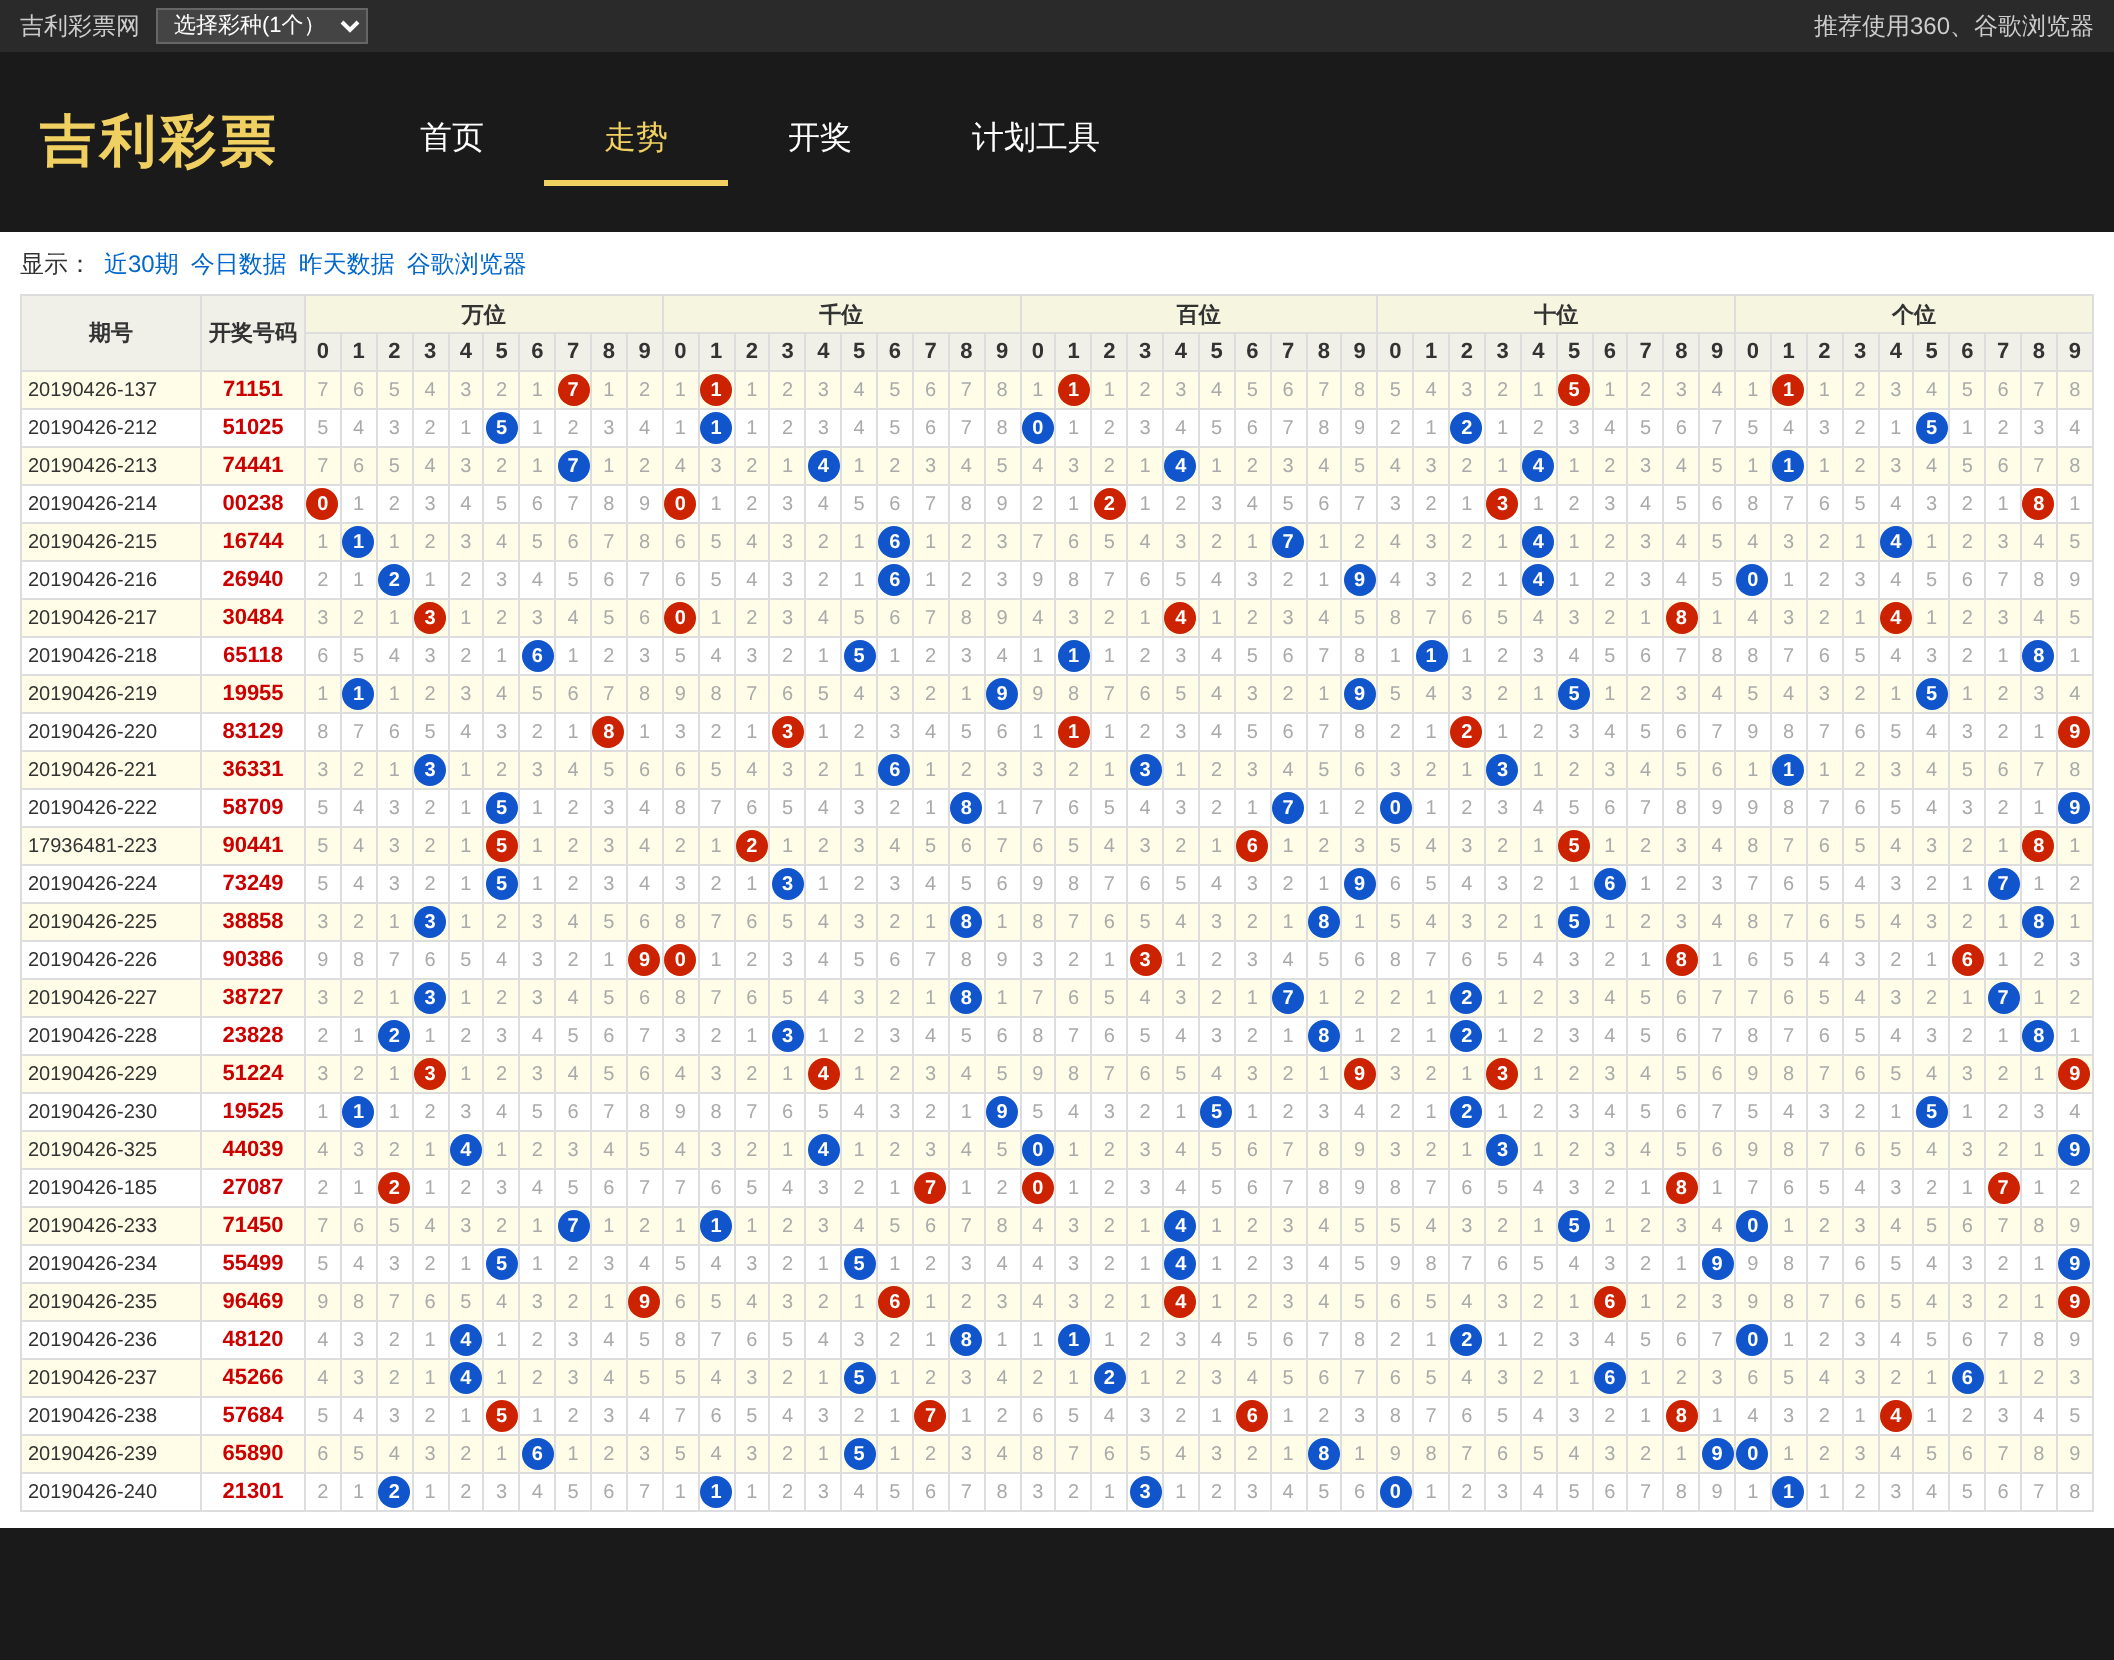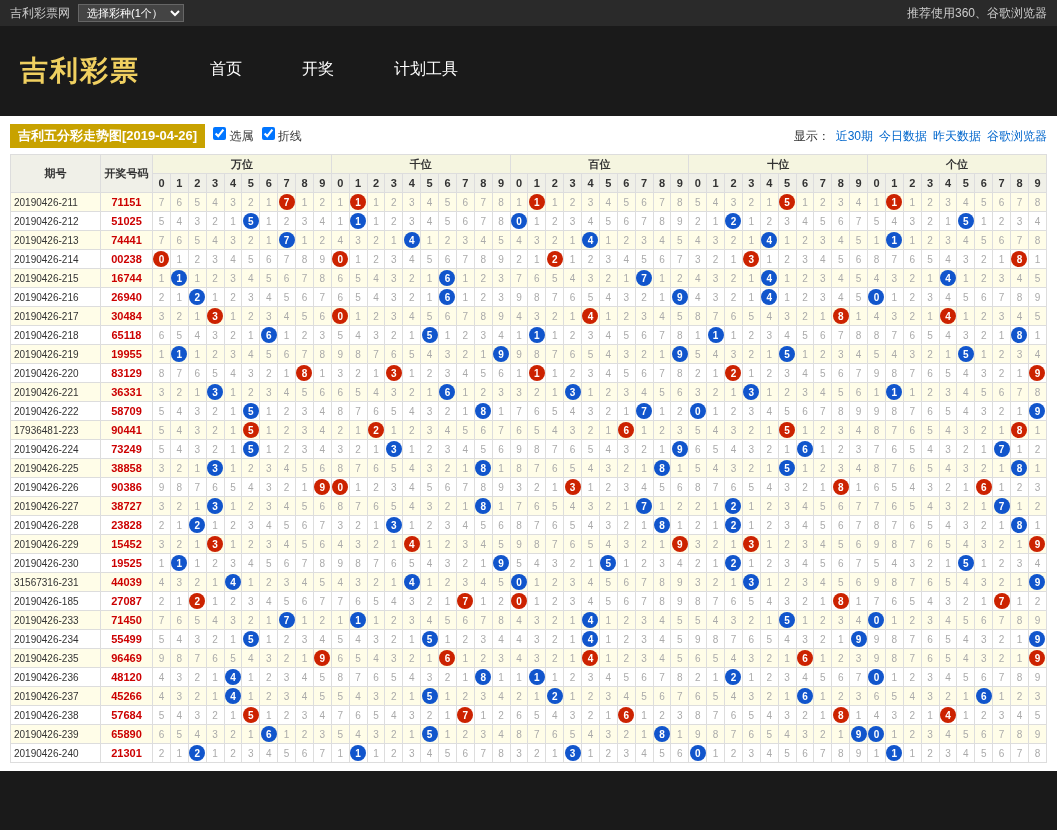--- a/index.html
+++ b/index.html
@@ -128,36 +128,28 @@
   </div>
   <div>推荐使用360、谷歌浏览器</div>
 </div>
 
 <div id="header">
   <div id="logo">
     <span>吉利彩票</span>
   </div>
   <nav id="nav">
     <a class="nav-item">首页</a>
+    <a class="nav-item active">走势</a>
     <a class="nav-item">开奖</a>
     <a class="nav-item">计划工具</a>
   </nav>
 </div>
 
 <div id="content">
   <div id="title-bar">
-    <div style="display:flex;align-items:center;gap:8px;">
-      <span id="chart-title">吉利五分彩走势图[2019-04-26]</span>
-      <label>
-        <input type="checkbox" checked="" style=""> <span>选属</span>
-      </label>
-      <label>
-        <input type="checkbox" checked="" style=""> <span>折线</span>
-      </label>
-    </div>
     <div class="right-controls">
       <span>显示：</span>
       <a href="#">近30期</a>
       <a href="#">今日数据</a>
       <a href="#">昨天数据</a>
       <a href="#">谷歌浏览器</a>
     </div>
   </div>
 
   <div style="overflow-x:auto;">
@@ -220,21 +212,21 @@
             <th class="col-digit">4</th>
             <th class="col-digit">5</th>
             <th class="col-digit">6</th>
             <th class="col-digit">7</th>
             <th class="col-digit">8</th>
             <th class="col-digit">9</th>
           </tr>
       </thead>
       <tbody id="table-body">
       <tr class="row-odd">
-            <td style="font-size: 10px; text-align: left; padding-left: 3px;">20190426-211</td>
+            <td style="font-size: 10px; text-align: left; padding-left: 3px;">20190426-137</td>
             <td class="kajiang-cell">71151</td>
             <td style="color: rgb(170, 170, 170); font-size: 10px;">7</td>
             <td style="color: rgb(170, 170, 170); font-size: 10px;">6</td>
             <td style="color: rgb(170, 170, 170); font-size: 10px;">5</td>
             <td style="color: rgb(170, 170, 170); font-size: 10px;">4</td>
             <td style="color: rgb(170, 170, 170); font-size: 10px;">3</td>
             <td style="color: rgb(170, 170, 170); font-size: 10px;">2</td>
             <td style="color: rgb(170, 170, 170); font-size: 10px;">1</td>
             <td><span class="dot dot-red">7</span></td>
             <td style="color: rgb(170, 170, 170); font-size: 10px;">1</td>
@@ -1193,21 +1185,21 @@
             <td style="color: rgb(170, 170, 170); font-size: 10px;">5</td>
             <td style="color: rgb(170, 170, 170); font-size: 10px;">4</td>
             <td style="color: rgb(170, 170, 170); font-size: 10px;">3</td>
             <td style="color: rgb(170, 170, 170); font-size: 10px;">2</td>
             <td style="color: rgb(170, 170, 170); font-size: 10px;">1</td>
             <td><span class="dot">8</span></td>
             <td style="color: rgb(170, 170, 170); font-size: 10px;">1</td>
           </tr>
           <tr class="row-odd">
             <td style="font-size: 10px; text-align: left; padding-left: 3px;">20190426-229</td>
-            <td class="kajiang-cell">15452</td>
+            <td class="kajiang-cell">51224</td>
             <td style="color: rgb(170, 170, 170); font-size: 10px;">3</td>
             <td style="color: rgb(170, 170, 170); font-size: 10px;">2</td>
             <td style="color: rgb(170, 170, 170); font-size: 10px;">1</td>
             <td><span class="dot dot-red">3</span></td>
             <td style="color: rgb(170, 170, 170); font-size: 10px;">1</td>
             <td style="color: rgb(170, 170, 170); font-size: 10px;">2</td>
             <td style="color: rgb(170, 170, 170); font-size: 10px;">3</td>
             <td style="color: rgb(170, 170, 170); font-size: 10px;">4</td>
             <td style="color: rgb(170, 170, 170); font-size: 10px;">5</td>
             <td style="color: rgb(170, 170, 170); font-size: 10px;">6</td>
@@ -1300,21 +1292,21 @@
             <td style="color: rgb(170, 170, 170); font-size: 10px;">3</td>
             <td style="color: rgb(170, 170, 170); font-size: 10px;">2</td>
             <td style="color: rgb(170, 170, 170); font-size: 10px;">1</td>
             <td><span class="dot">5</span></td>
             <td style="color: rgb(170, 170, 170); font-size: 10px;">1</td>
             <td style="color: rgb(170, 170, 170); font-size: 10px;">2</td>
             <td style="color: rgb(170, 170, 170); font-size: 10px;">3</td>
             <td style="color: rgb(170, 170, 170); font-size: 10px;">4</td>
           </tr>
           <tr class="row-odd">
-            <td style="font-size: 10px; text-align: left; padding-left: 3px;">31567316-231</td>
+            <td style="font-size: 10px; text-align: left; padding-left: 3px;">20190426-325</td>
             <td class="kajiang-cell">44039</td>
             <td style="color: rgb(170, 170, 170); font-size: 10px;">4</td>
             <td style="color: rgb(170, 170, 170); font-size: 10px;">3</td>
             <td style="color: rgb(170, 170, 170); font-size: 10px;">2</td>
             <td style="color: rgb(170, 170, 170); font-size: 10px;">1</td>
             <td><span class="dot">4</span></td>
             <td style="color: rgb(170, 170, 170); font-size: 10px;">1</td>
             <td style="color: rgb(170, 170, 170); font-size: 10px;">2</td>
             <td style="color: rgb(170, 170, 170); font-size: 10px;">3</td>
             <td style="color: rgb(170, 170, 170); font-size: 10px;">4</td>

